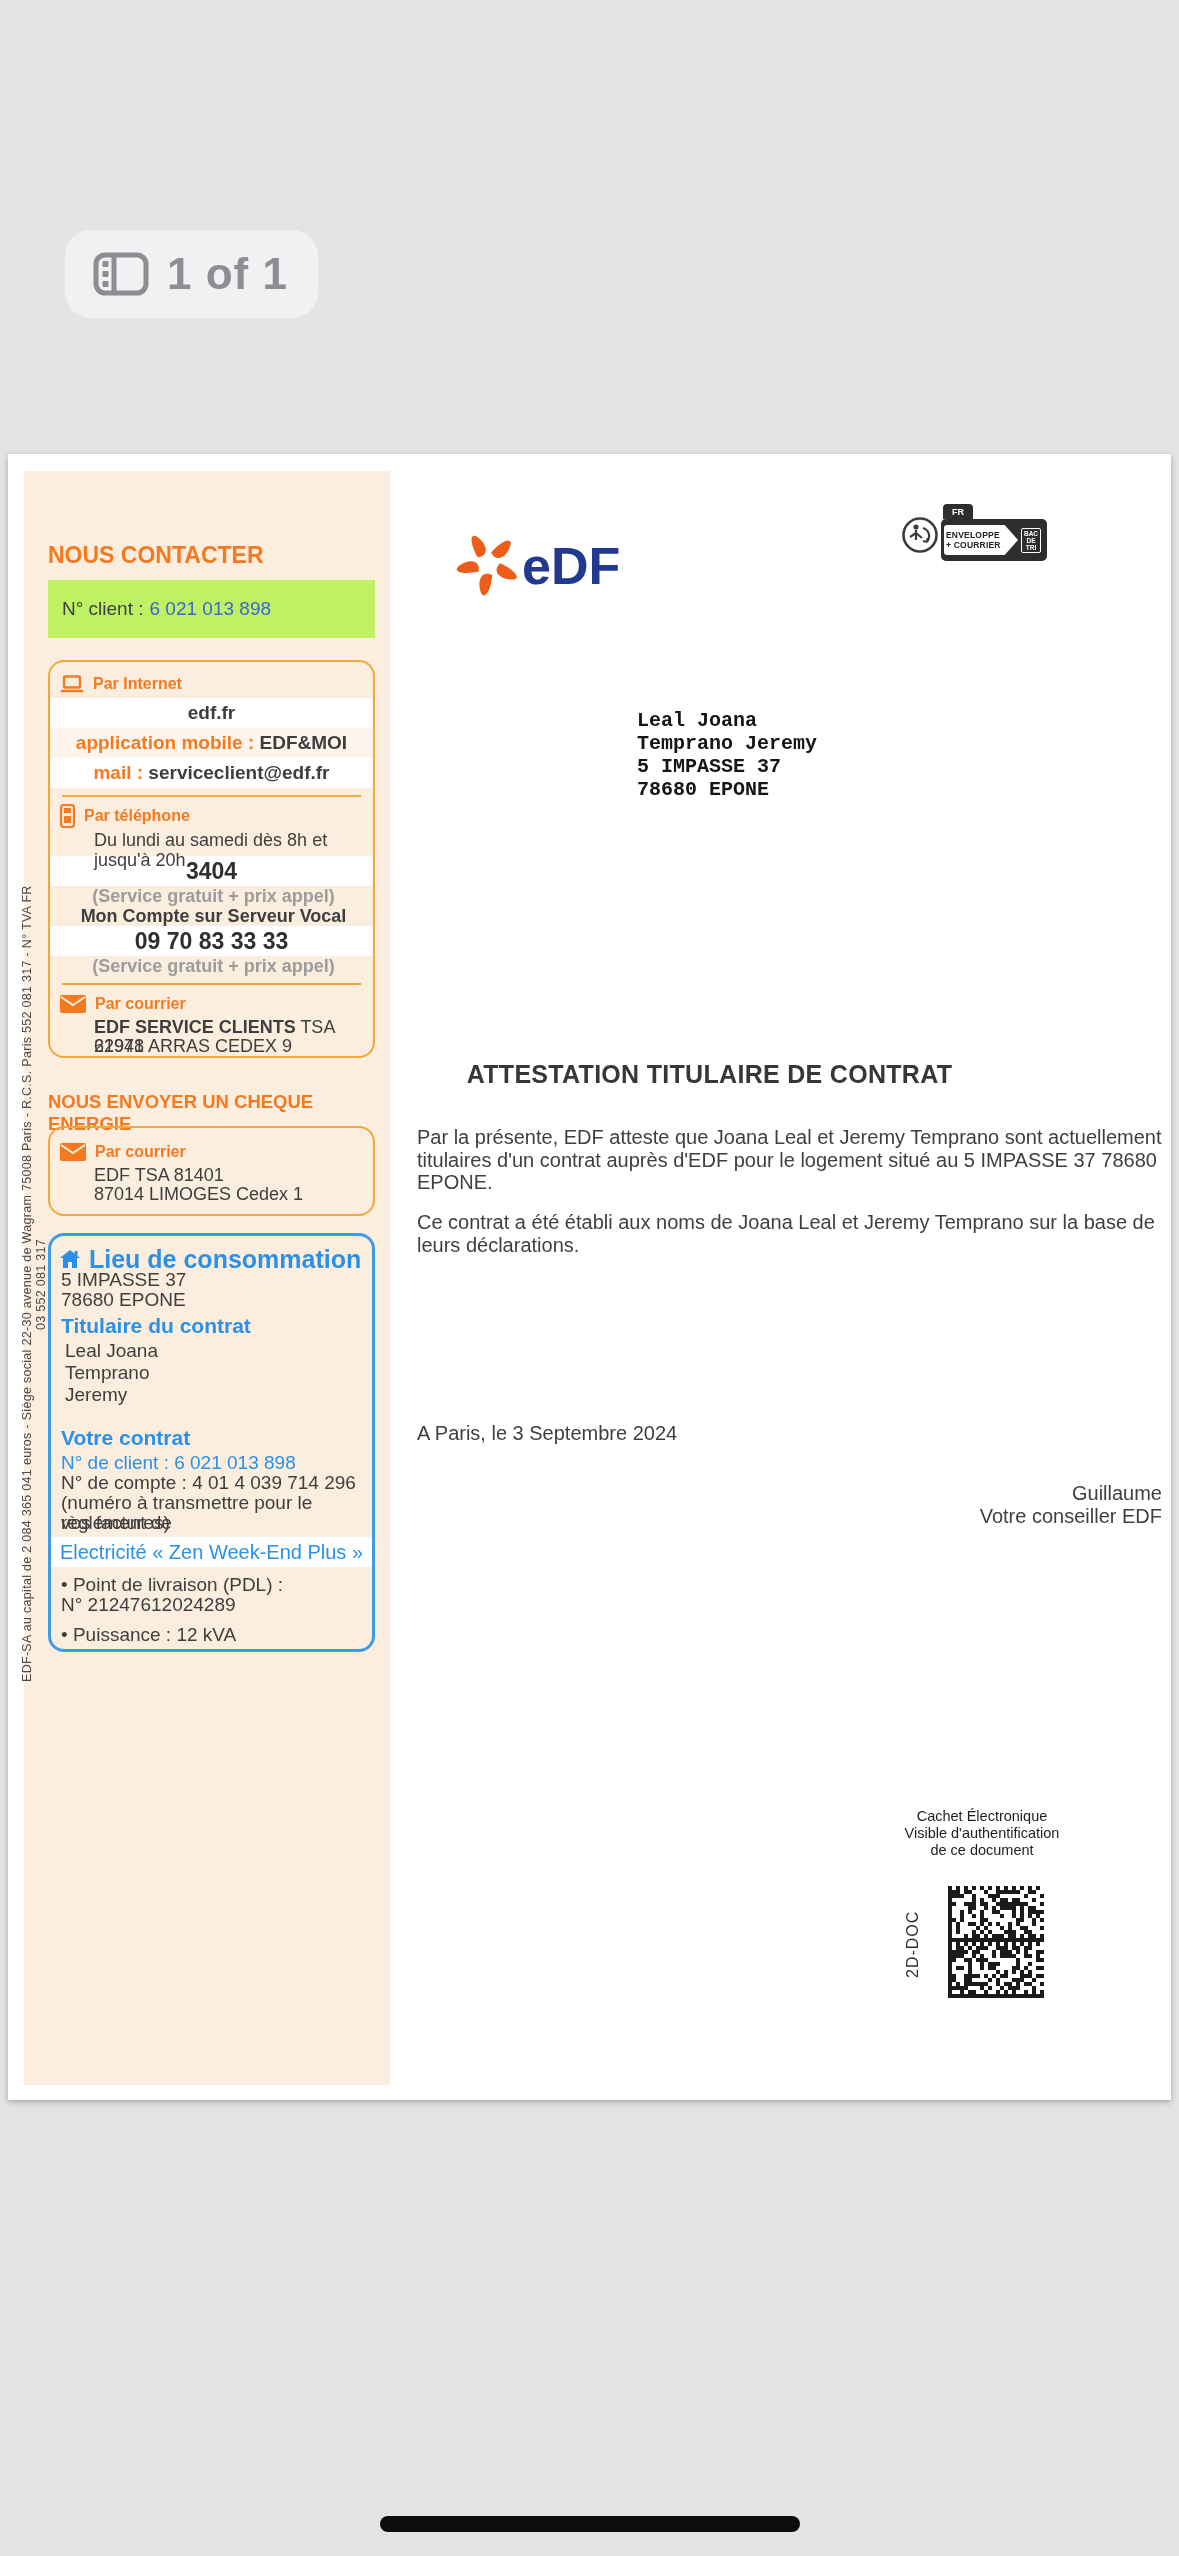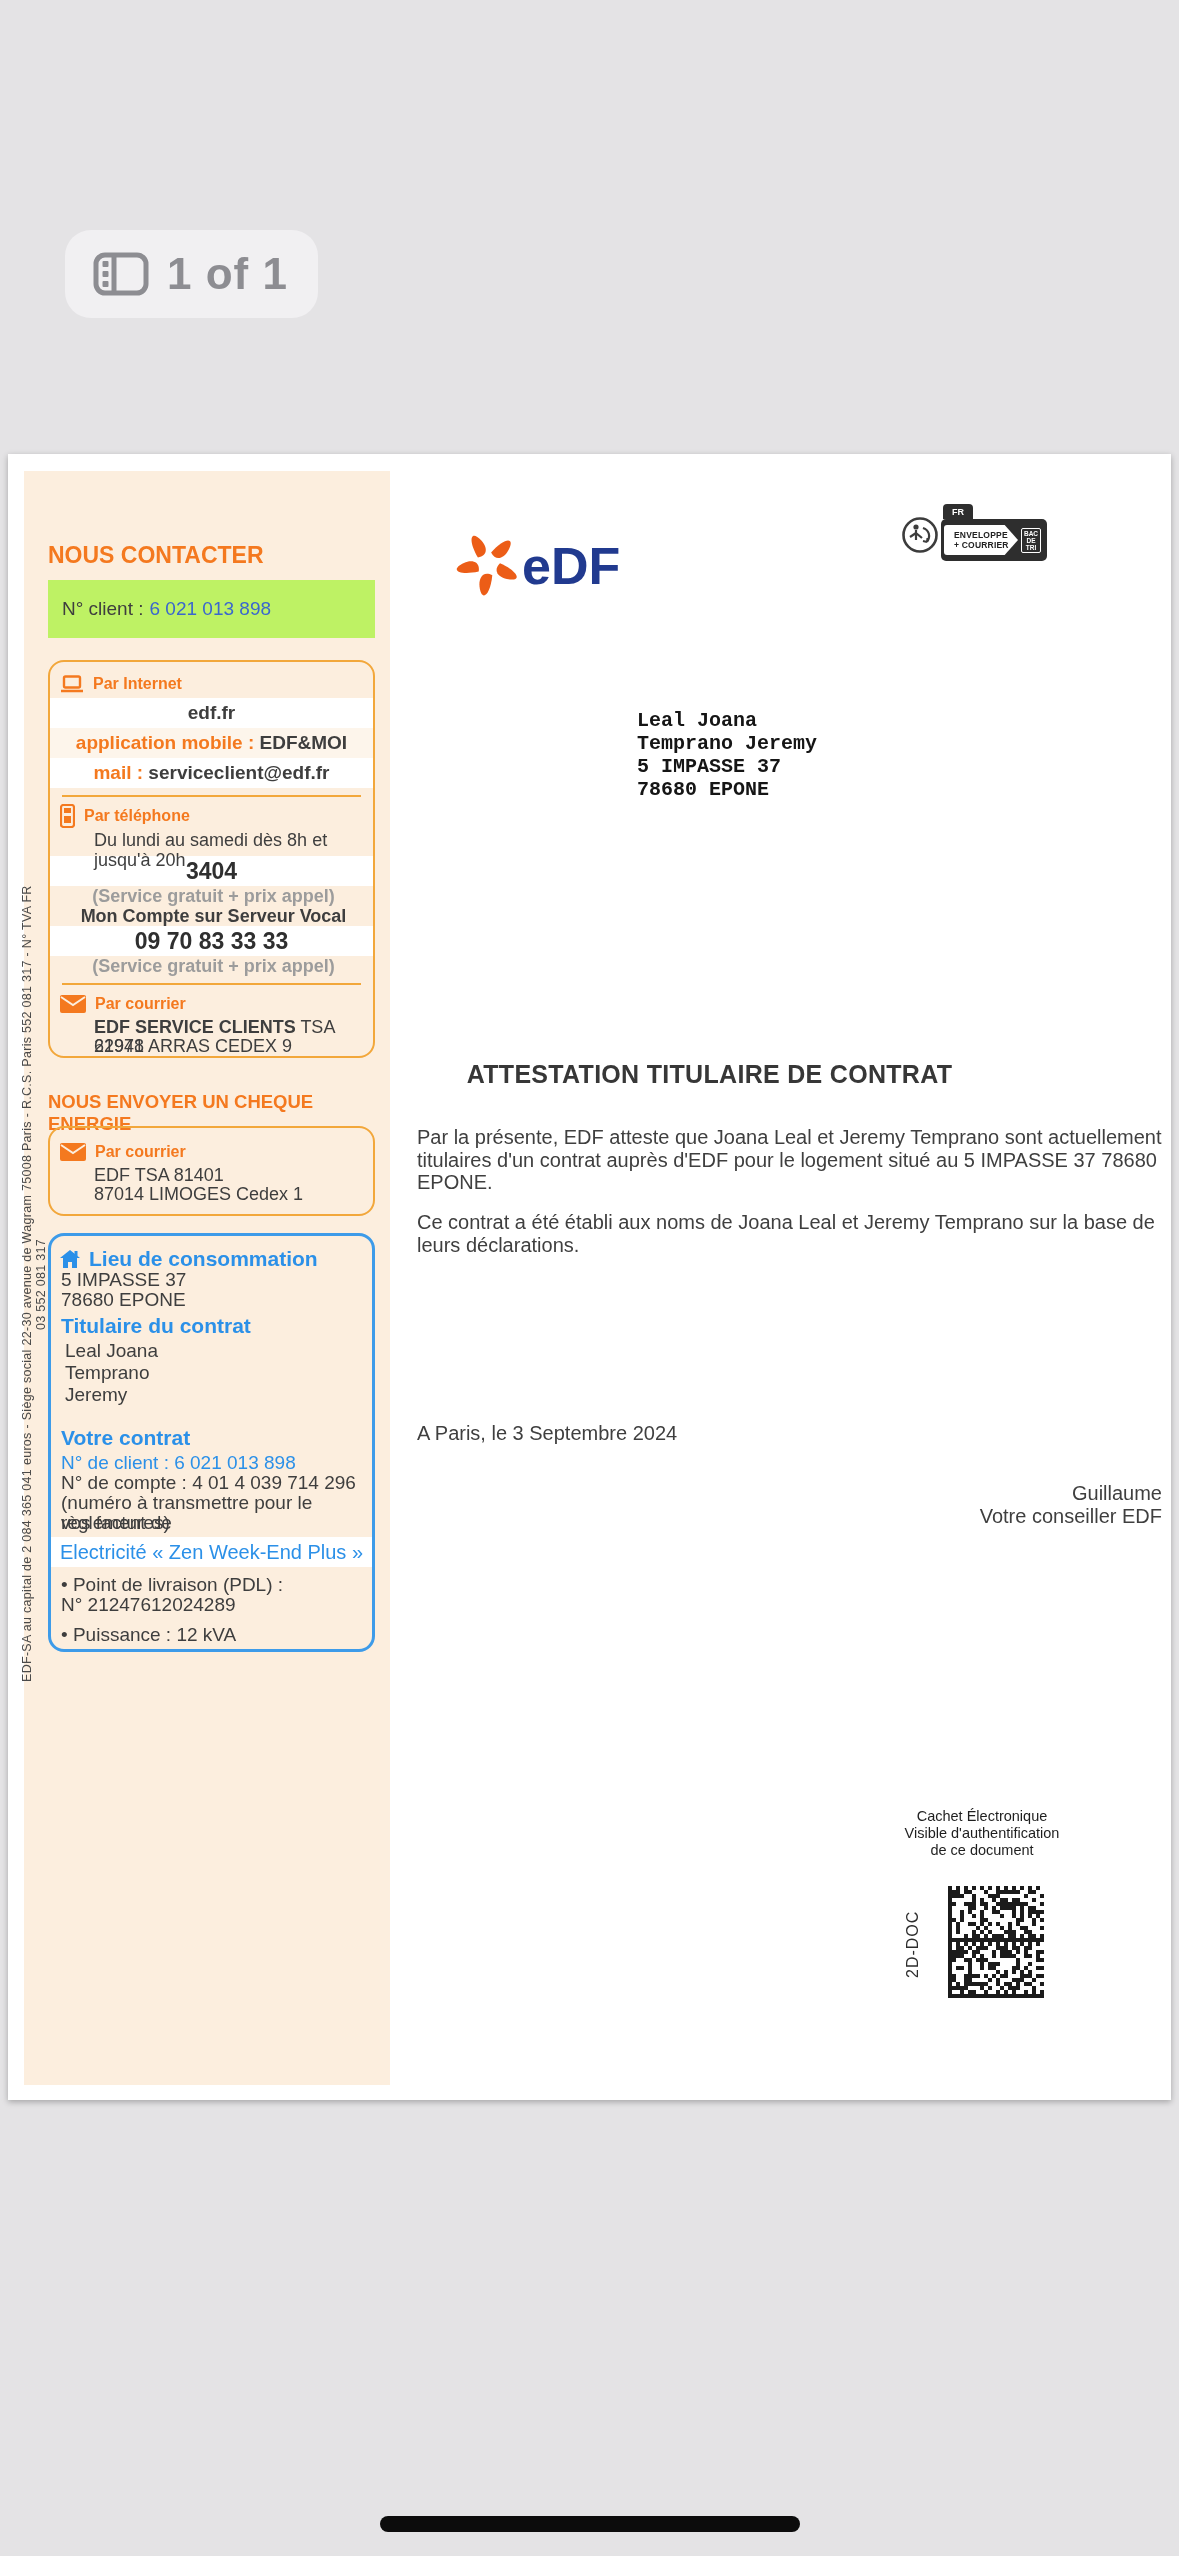--- a/index.html
+++ b/index.html
@@ -35,35 +35,35 @@
   .band .olbl{color:var(--orange);font-weight:700;}
   .divider{border-top:2px solid var(--oborder);margin:7px 12px;}
   .row{font-size:18px;color:#3e3e3e;margin-left:44px;height:20px;line-height:20px;}
   .row.center{margin-left:4px;text-align:center;height:20px;font-weight:bold;}
   .row.gray{color:#9c9c9c;}
   .bignum{height:30px;line-height:30px;background:#fff;text-align:center;font-size:23px;font-weight:700;color:#2f2f2f;}
   .addr-line{font-size:18px;color:#3e3e3e;margin-left:44px;height:19px;line-height:19px;}
 
   .bbox{position:absolute;left:40px;top:779px;width:327px;height:419px;border:3px solid #3d9be9;border-radius:16px;box-sizing:border-box;padding:12px 0 0 0;overflow:hidden;}
   .bbox .bhead{display:flex;align-items:center;gap:8px;margin-left:8px;height:22px;}
-  .bbox .bhead .lbl{font-size:21px;font-weight:700;color:var(--blue);text-align:center;}
+  .bbox .bhead .lbl{font-size:25px;font-weight:700;color:var(--blue);text-align:center;}
   .bline{font-size:19px;color:#3e3e3e;margin-left:10px;height:20px;line-height:20px;}
   .btitle{font-size:21px;font-weight:700;color:var(--blue);margin:4px 0 2px 10px;height:24px;line-height:24px;}
   .bline.hold{height:22px;line-height:22px;padding-left:4px;}
   .bline.blue{color:var(--blue);height:21px;line-height:21px;}
   .bline.small{height:20px;line-height:20px;}
   .offer-band{height:30px;line-height:30px;background:#fff;text-align:center;color:var(--blue);font-size:20px;margin-top:4px;}
 
   
   .logo{position:absolute;left:442px;top:58px;width:180px;height:100px;}
   .triman{position:absolute;left:893px;top:62px;}
   .badge{position:absolute;left:933px;top:50px;width:106px;}
   .badge .fr-tab{width:30px;height:15px;background:#2e2e2e;border-radius:4px 4px 0 0;color:#fff;font-size:9px;font-weight:700;text-align:center;line-height:16px;margin-left:2px;}
   .badge .body{height:36px;background:#2e2e2e;border-radius:5px;display:flex;align-items:center;padding:3px;box-sizing:content-box;}
-  .badge .env{background:#fff;height:30px;flex:1;clip-path:polygon(0 0,82% 0,100% 50%,82% 100%,0 100%);border-radius:3px;display:flex;flex-direction:column;justify-content:center;padding-left:10px;}
+  .badge .env{background:#fff;height:30px;flex:1;clip-path:polygon(0 0,82% 0,100% 50%,82% 100%,0 100%);border-radius:3px;display:flex;flex-direction:column;justify-content:center;padding-left:2px;}
   .badge .env .t{font-size:8.5px;font-weight:700;color:#222;line-height:10px;letter-spacing:.2px;}
   .badge .bin{width:26px;display:flex;flex-direction:column;align-items:center;justify-content:center;color:#fff;}
   .badge .bin .binbox{border:1.5px solid #fff;border-radius:2px;padding:1px 2px;text-align:center;}
   .badge .bin .t{font-size:6.5px;font-weight:700;line-height:7px;}
 
   .recipient{position:absolute;left:629px;top:255px;font-family:"Liberation Mono",monospace;font-weight:700;font-size:20px;line-height:23px;color:#151515;white-space:pre;}
   .ltitle{position:absolute;left:409px;top:606px;width:585px;text-align:center;font-size:25px;font-weight:700;color:#373737;letter-spacing:.3px;}
   .para{position:absolute;left:409px;width:745px;font-size:20px;line-height:22.5px;color:#3f3f3f;}
   .p1{top:672px;}
   .p2{top:757px;}

